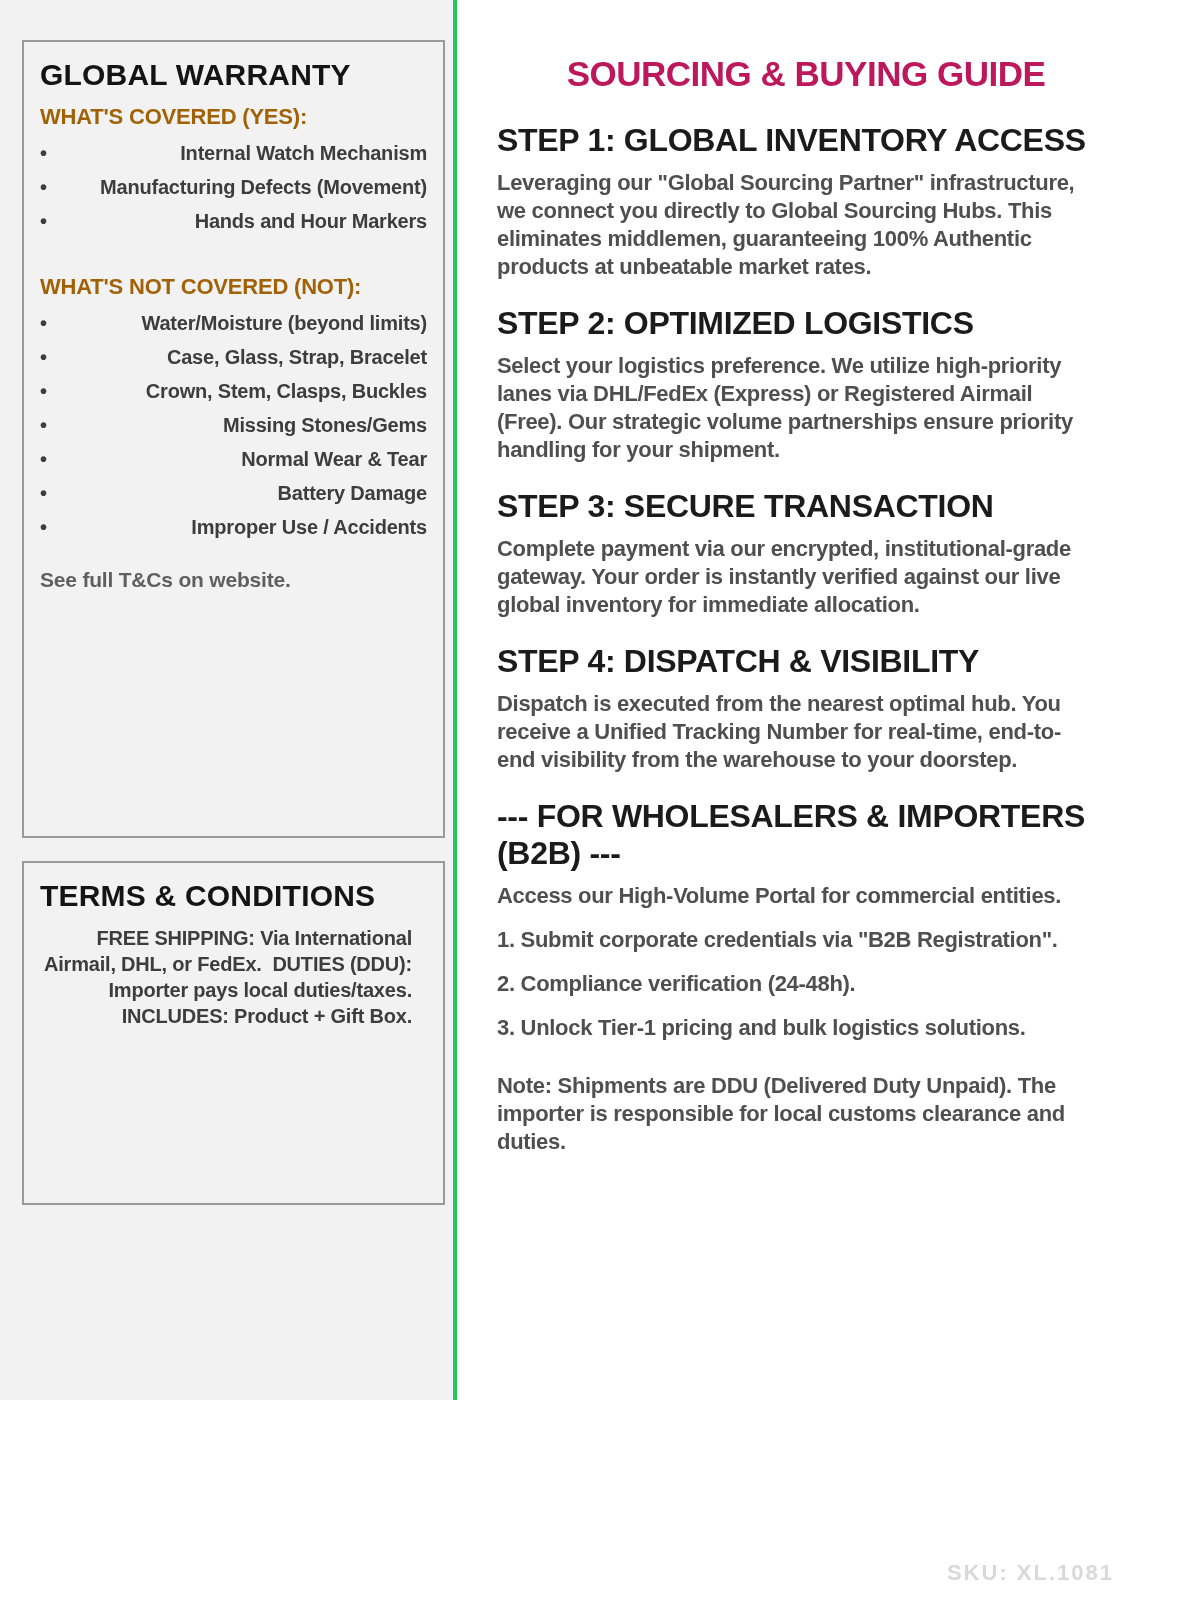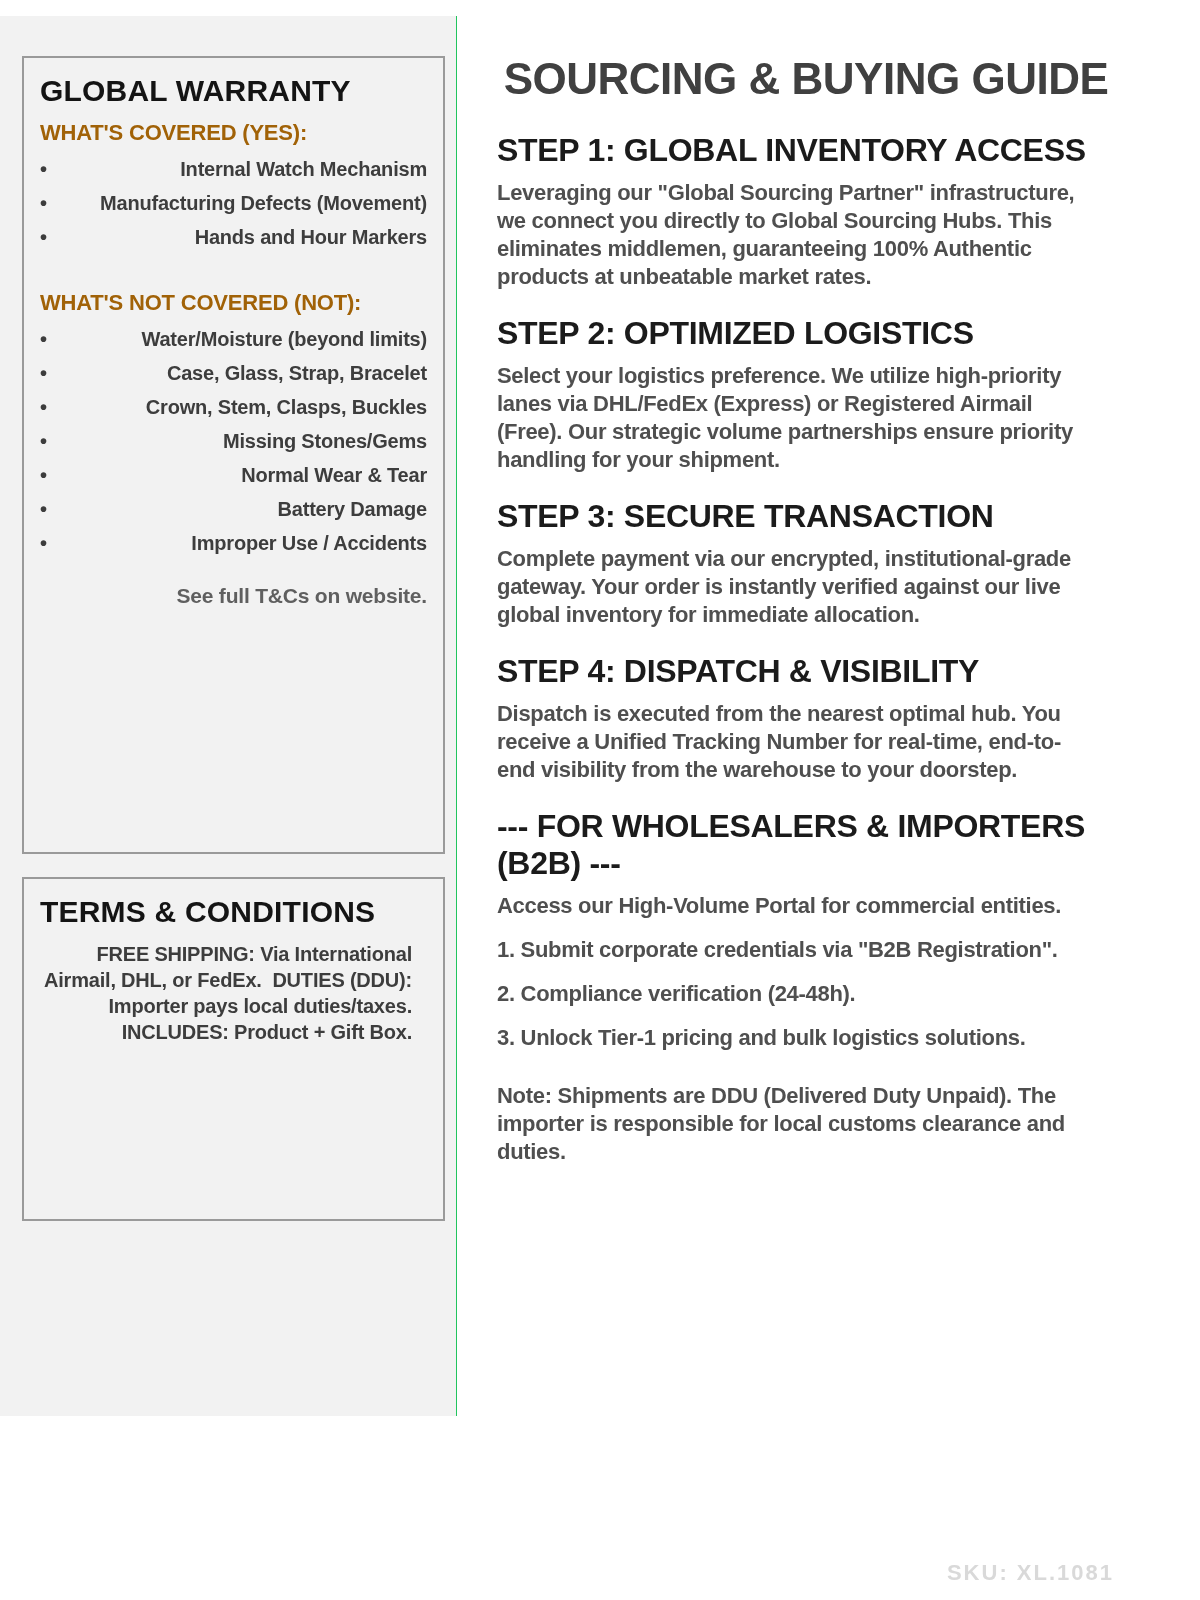--- a/index.html
+++ b/index.html
@@ -11,22 +11,21 @@
     height: 1600px;
     background: #ffffff;
     overflow: hidden;
   }
   
   .sidebar {
     position: absolute;
     left: 0; top: 0;
     width: 457px; height: 1400px;
     background: #f2f2f2;
-    border-right: 1px solid #22c55e;
-    margin-top: 16px;
+    border-right: 4px solid #22c55e;
   }
   .side-box {
     position: absolute;
     left: 22px;
     width: 423px;
     background: #f2f2f2;
     border: 2px solid #9a9a9a;
     padding: 16px 16px 0 16px;
     color: #3d3d3d;
   }
@@ -64,21 +63,20 @@
     position: absolute;
     left: 0;
     color: #3d3d3d;
   }
   .side-footnote {
     margin-top: 24px;
     font-size: 21px;
     font-weight: 700;
     color: #5f5f5f;
     letter-spacing: -0.2px;
-    text-align: right;
   }
   .terms-body {
     font-size: 20px;
     font-weight: 700;
     line-height: 26px;
     letter-spacing: -0.2px;
     color: #3d3d3d;
     white-space: pre-wrap;
     max-width: 372px;
     text-align: right;
@@ -94,23 +92,23 @@
   .main {
     position: absolute;
     left: 457px; top: 0;
     width: 743px; height: 1600px;
     background: #ffffff;
     padding: 54px 85px 0 40px;
     color: #4f4f4f;
   }
   .main-title {
     text-align: center;
-    font-size: 44px;
-    font-weight: 700;
-    color: #404040;
+    font-size: 35px;
+    font-weight: 700;
+    color: #be185d;
     letter-spacing: -0.5px;
     margin-bottom: 28px;
     white-space: nowrap;
   }
   .step-heading {
     font-size: 32px;
     font-weight: 700;
     color: #1b1b1b;
     letter-spacing: -0.3px;
     margin: 24px 0 10px 0;

